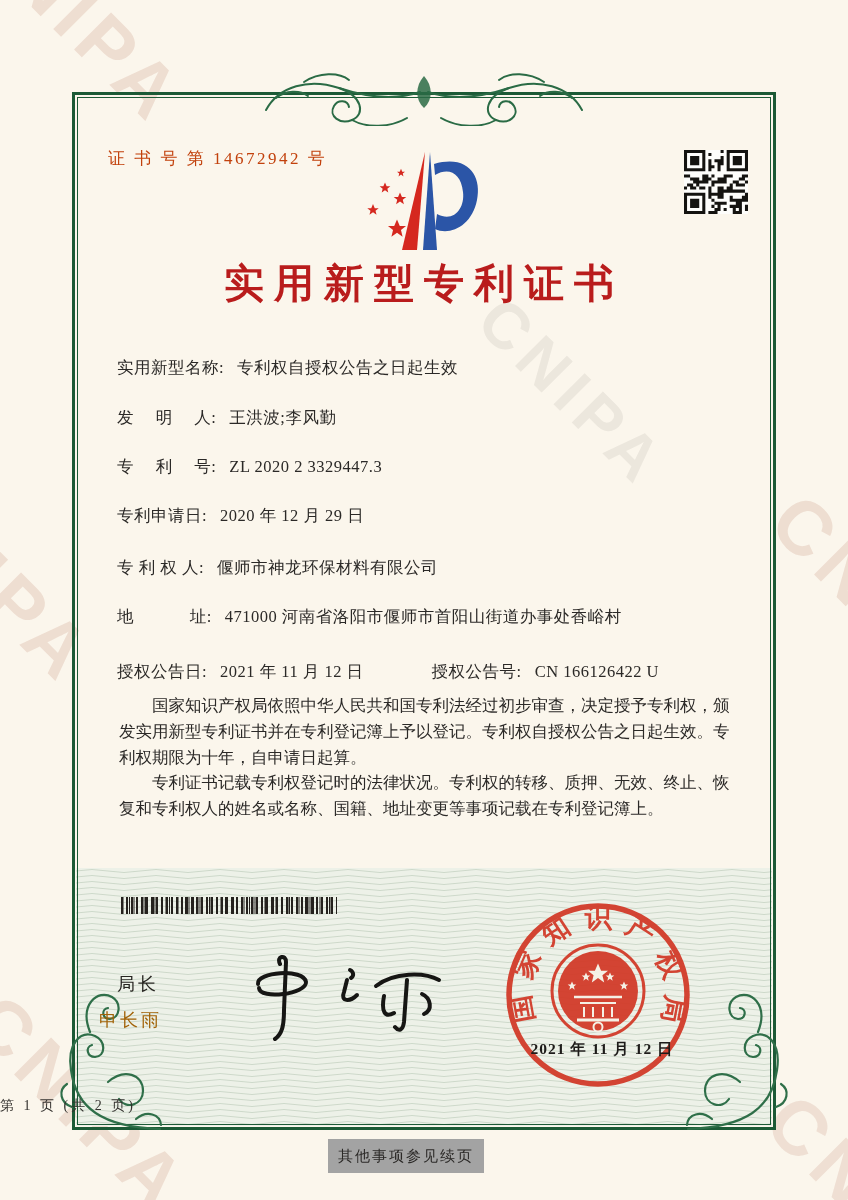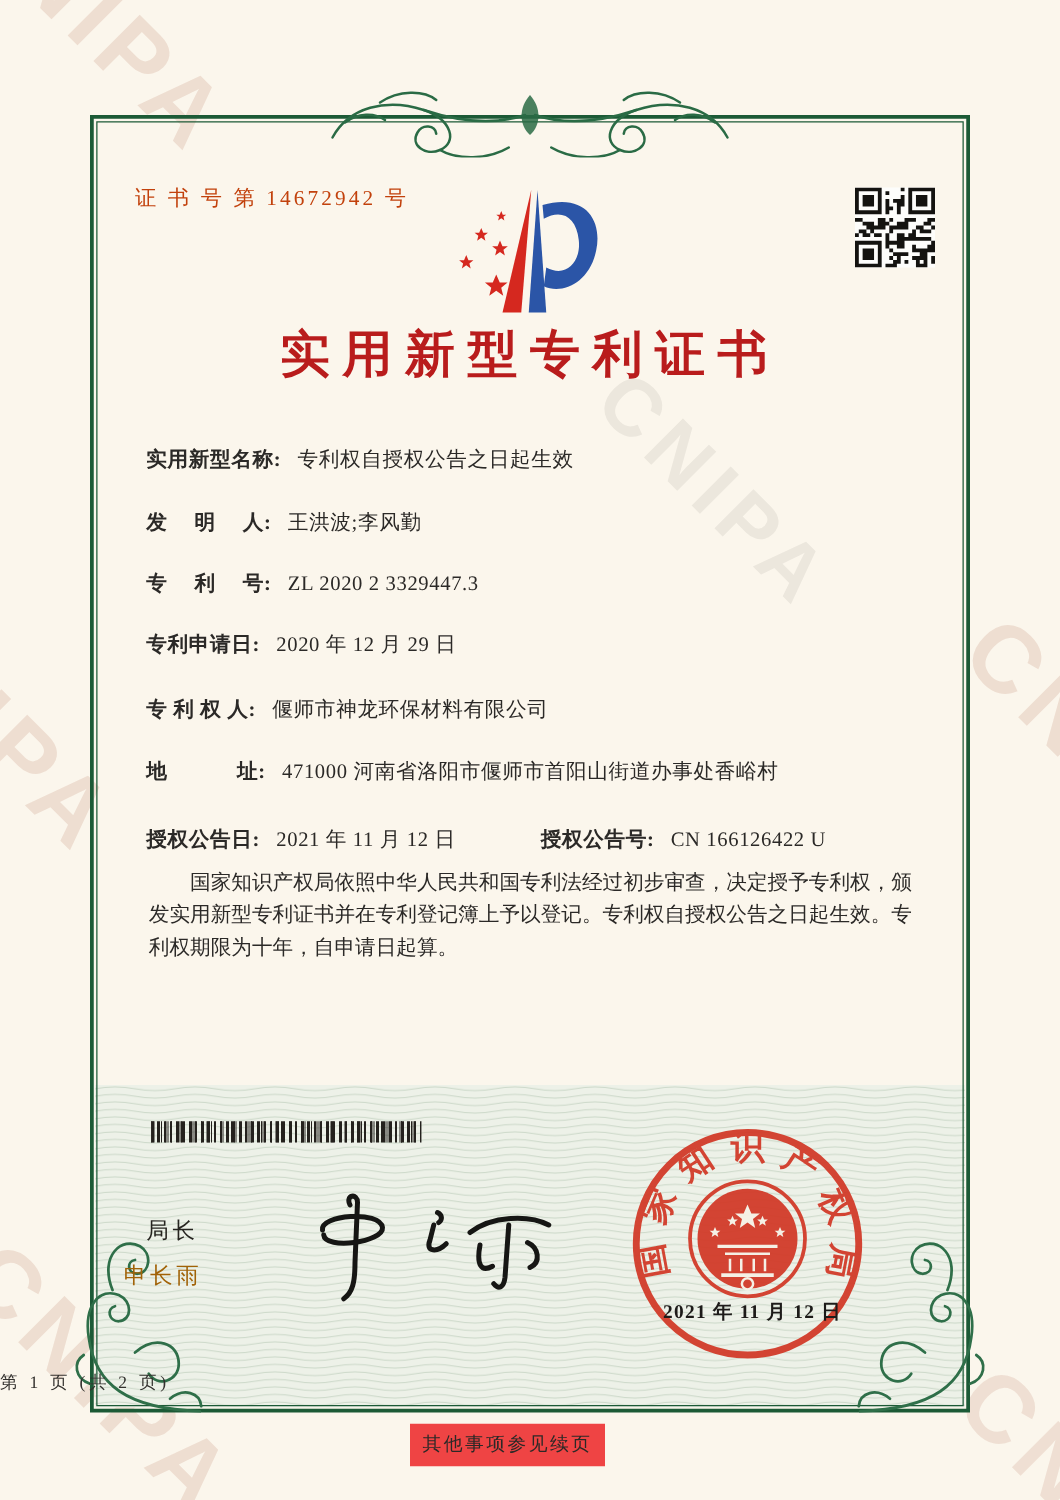--- a/index.html
+++ b/index.html
@@ -42,21 +42,21 @@
   
   .layer{position:absolute;inset:0;z-index:5;}
   .certno{position:absolute;left:108px;top:147px;font-size:17px;letter-spacing:2.5px;color:#c2410c;}
   .logo{position:absolute;left:358px;top:142px;width:130px;height:118px;}
   .qr{position:absolute;left:684px;top:150px;width:64px;height:64px;background:#fdfdfb;}
   .title{
     position:absolute;left:0;right:0;top:256px;text-align:center;
     font-size:40px;font-weight:700;letter-spacing:10px;color:#b91c1c;
   }
   .frow{position:absolute;left:117px;font-size:16.5px;letter-spacing:.5px;white-space:nowrap;color:#2b2927;}
-  .frow .lab{display:inline-block;font-weight:bold;}
+  .frow .lab{display:inline-block;}
   .frow .val{margin-left:13px;}
   .r1{top:357px}.r2{top:407px}.r3{top:456px}.r4{top:505px}.r5{top:557px}.r6{top:606px}
   .rgrant{top:661px}
   .rgrant .pair2{margin-left:68px;}
   .paras{position:absolute;left:119px;top:693px;width:612px;font-size:16.5px;line-height:25.8px;color:#2b2927;}
   .paras p{margin:0;text-indent:2em;}
   .barcode{
     position:absolute;left:121px;top:897px;width:216px;height:17px;z-index:5;
     background:
       repeating-linear-gradient(90deg,#24211d 0 2px,transparent 2px 5px),
@@ -67,21 +67,21 @@
   .signer-name{position:absolute;left:99px;top:1008px;font-size:18px;letter-spacing:3px;color:#a16207;}
   .sig{position:absolute;left:246px;top:950px;width:205px;height:92px;}
   .seal{position:absolute;left:500px;top:897px;width:196px;height:196px;z-index:6;opacity:.94;}
   .seal-date{
     position:absolute;left:512px;top:1039px;width:180px;z-index:7;text-align:center;
     font-size:15.5px;font-weight:700;letter-spacing:1px;color:#1d1b19;
   }
   .pageno{position:absolute;left:0;right:0;top:1097px;text-align:left;font-size:14px;letter-spacing:3px;color:#33312e;z-index:5;}
   .note{
     position:absolute;left:328px;top:1139px;width:156px;height:34px;z-index:5;
-    background:#ef4444;text-align:center;line-height:34px;
+    background:#a3a3a3;text-align:center;line-height:34px;
     font-size:15px;letter-spacing:2px;color:#2b2927;
   }
 </style>
 </head>
 <body>
 
 <svg width="0" height="0" style="position:absolute">
   <defs>
     <polygon id="star5" points="0,-10 2.94,-3.09 9.51,-3.09 4.19,1.18 5.88,8.09 0,3.82 -5.88,8.09 -4.19,1.18 -9.51,-3.09 -2.94,-3.09"></polygon>
     <g id="cfl" fill="none" stroke="#2f6f49" stroke-width="2.2" stroke-linecap="round">
@@ -170,20 +170,21 @@
   </div>
   <div class="frow r6">
     <span class="lab">地　　　 址:</span><span class="val">471000 河南省洛阳市偃师市首阳山街道办事处香峪村</span>
   </div>
   <div class="frow rgrant">
     <span class="lab">授权公告日:</span><span class="val">2021 年 11 月 12 日</span><span class="pair2"><span class="lab">授权公告号:</span><span class="val">CN 166126422 U</span></span>
   </div>
 
   <div class="paras">
     <p>国家知识产权局依照中华人民共和国专利法经过初步审查，决定授予专利权，颁发实用新型专利证书并在专利登记簿上予以登记。专利权自授权公告之日起生效。专利权期限为十年，自申请日起算。</p>
+    <p>专利证书记载专利权登记时的法律状况。专利权的转移、质押、无效、终止、恢复和专利权人的姓名或名称、国籍、地址变更等事项记载在专利登记簿上。</p>
   </div>
 
   <div class="barcode"></div>
   <div class="signer-title">局长</div>
   <div class="signer-name">申长雨</div>
 
   <svg class="sig" viewBox="0 0 205 92" fill="none" stroke="#161614" stroke-width="4" stroke-linecap="round" stroke-linejoin="round">
     <path d="M34,14 C30,6 40,4 40,12 L38,60 C38,76 36,84 29,89"></path>
     <path d="M12,34 C10,22 58,18 60,32 C61,44 14,50 13,38"></path>
     <path d="M101,30 L98,42 C94,52 104,52 111,45"></path>

